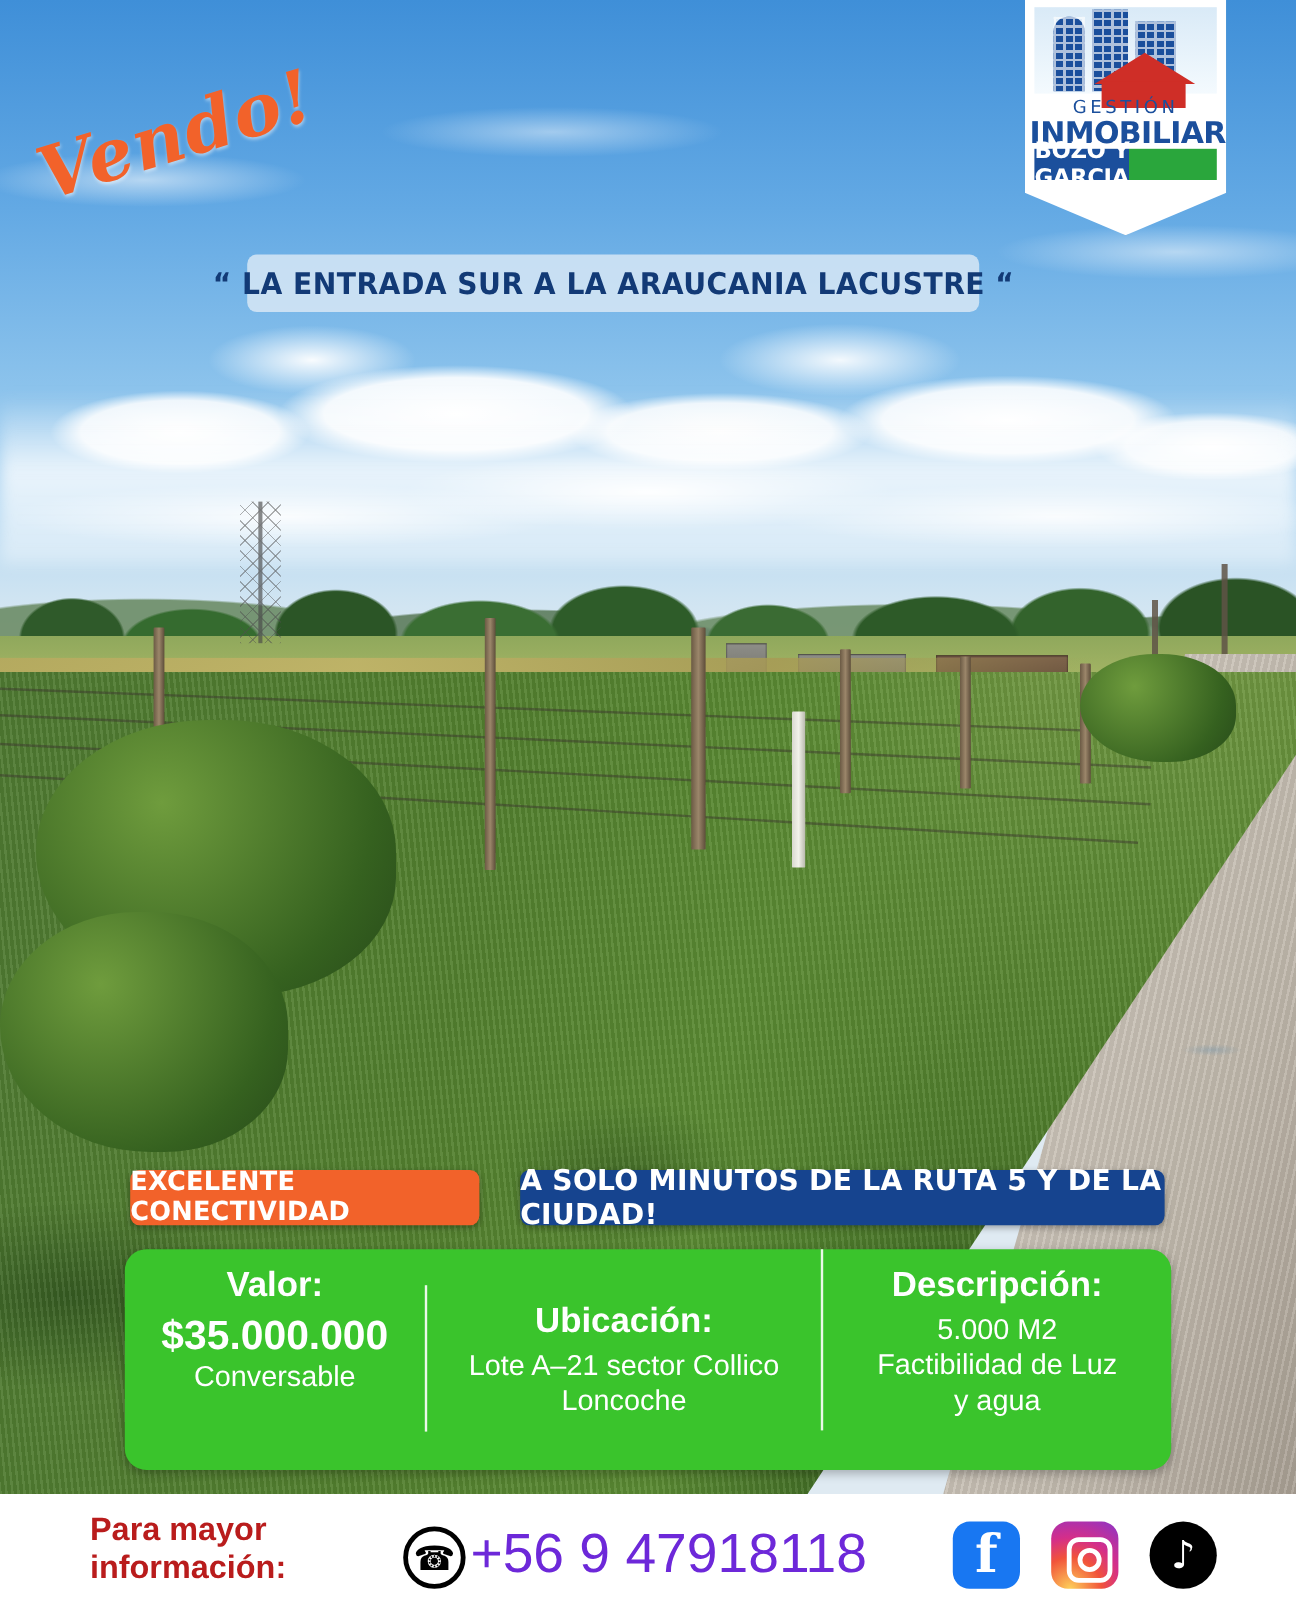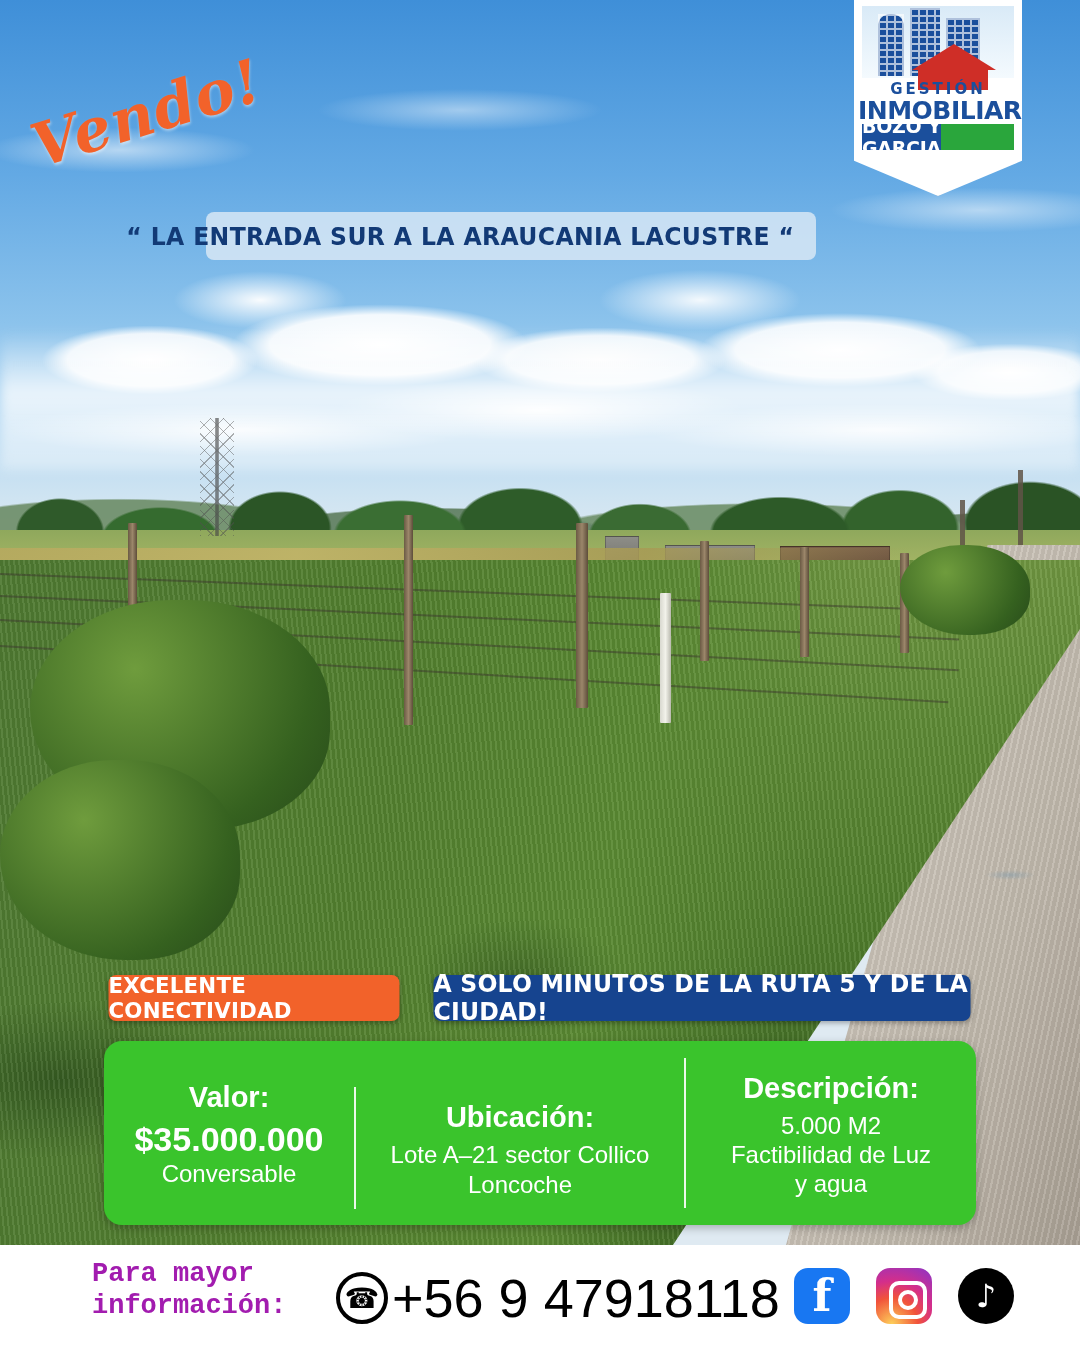--- a/index.html
+++ b/index.html
@@ -164,21 +164,21 @@
     color: #f2622a;
     letter-spacing: -1px;
     text-shadow: 0 3px 6px rgba(0,0,0,0.22);
     -webkit-text-stroke: 2px #ffffff;
     paint-order: stroke fill;
   }
   .subtitle-wrap {
     position: absolute; left: 206px; top: 212px; width: 610px; height: 48px;
     background: rgba(224,236,246,0.78);
     border-radius: 8px;
-    display: flex; align-items: center; justify-content: flex-end;
+    display: flex; align-items: center; justify-content: center;
   }
   .subtitle {
     font-family: "DejaVu Sans", sans-serif;
     font-weight: bold; font-size: 25px;
     color: #123a76;
     letter-spacing: 0.4px;
     transform: scaleX(0.94);
     white-space: nowrap;
   }
 
@@ -207,21 +207,21 @@
     position: absolute; left: 58px; top: 44px; width: 0; height: 0;
     border-left: 42px solid transparent; border-right: 42px solid transparent;
     border-bottom: 26px solid #cf2e27;
   }
   .logo-house {
     position: absolute; left: 64px; top: 68px; width: 70px; height: 22px; background: #cf2e27;
   }
   .logo-gestion {
     position: absolute; left: 0; top: 80px; width: 168px;
     text-align: center; font-family: "DejaVu Sans", sans-serif;
-    font-weight: bold; font-size: 15px; color: #1b4f9c; letter-spacing: 3px;
+    font-weight: normal; font-size: 15px; color: #1b4f9c; letter-spacing: 3px;
   }
   .logo-inmo {
     position: absolute; left: 4px; top: 96px; width: 160px;
     text-align: center; font-family: "DejaVu Sans", sans-serif;
     font-weight: bold; font-size: 25px; color: #1b4f9c; letter-spacing: -0.5px;
   }
   .logo-bar {
     position: absolute; left: 8px; top: 124px; width: 152px; height: 26px;
     background: linear-gradient(90deg, #1b4f9c 0 52%, #2aa63c 52% 100%);
     display: flex; align-items: center; justify-content: center;
@@ -246,21 +246,21 @@
     color: #ffffff; font-family: "DejaVu Sans", sans-serif;
     font-weight: bold; font-size: 24px; letter-spacing: 0.2px;
     transform: scaleX(0.98);
     box-shadow: 0 2px 5px rgba(0,0,0,0.3);
   }
 
   
   .panel {
     position: absolute; left: 104px; top: 1041px; width: 872px; height: 184px;
     background: #3ac42c; border-radius: 18px;
-    display: flex; align-items: center;
+    display: flex; align-items: flex-start;
     box-shadow: 0 3px 8px rgba(0,0,0,0.25);
     color: #ffffff;
     font-family: "Liberation Sans", sans-serif;
   }
   .panel .col {
     flex: 1 1 0; padding: 14px 10px 10px;
     display: flex; flex-direction: column; align-items: center;
     text-align: center;
   }
   .panel .col + .col { border-left: 2px solid rgba(255,255,255,0.9); }
@@ -273,34 +273,34 @@
     font-size: 34px; font-weight: bold; line-height: 1.15;
   }
   .panel .line { font-size: 24px; line-height: 1.22; font-weight: normal; }
 
   
   .footer {
     position: absolute; left: 0; top: 1245px; width: 1080px; height: 105px;
     background: #ffffff;
   }
   .footer-label {
-    position: absolute; left: 92px; top: 1259px; width: 230px;
-    font-family: Liberation Mono, monospace; font-weight: bold;
-    font-size: 27px; color: #a21caf; line-height: 1.18;
+    position: absolute; left: 75px; top: 1259px; width: 230px;
+    font-family: Liberation Sans, sans-serif; font-weight: bold;
+    font-size: 27px; color: #b91c1c; line-height: 1.18;
   }
   .phone-icon {
     position: absolute; left: 336px; top: 1272px; width: 52px; height: 52px;
     border: 4px solid #000; border-radius: 50%;
     display: flex; align-items: center; justify-content: center;
     font-size: 28px; color: #000;
   }
   .phone-number {
     position: absolute; left: 392px; top: 1267px;
     font-family: "Liberation Sans", sans-serif;
-    font-size: 54px; color: #000000;
+    font-size: 46px; color: #6d28d9;
   }
   .socials { position: absolute; right: 66px; top: 1268px; display: flex; gap: 26px; }
   .sicon { width: 56px; height: 56px; border-radius: 14px; position: relative; }
   .sicon.fb { background: #1877f2; display:flex; align-items:center; justify-content:center;
     color:#fff; font-family:"DejaVu Serif", serif; font-weight:bold; font-size:44px; line-height:1; }
   .sicon.ig {
     background: radial-gradient(circle at 28% 100%, #fdd05a 0%, #f1533a 38%, #d42e8a 62%, #8a35c9 100%);
   }
   .sicon.ig::before {
     content:""; position:absolute; left:13px; top:13px; width:30px; height:30px;

